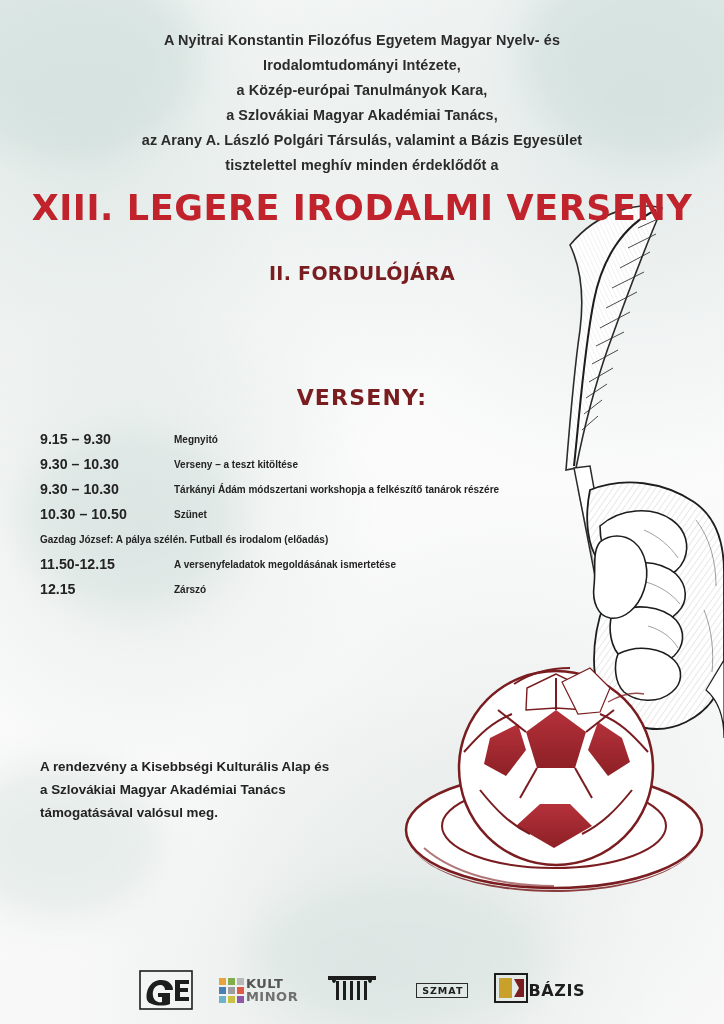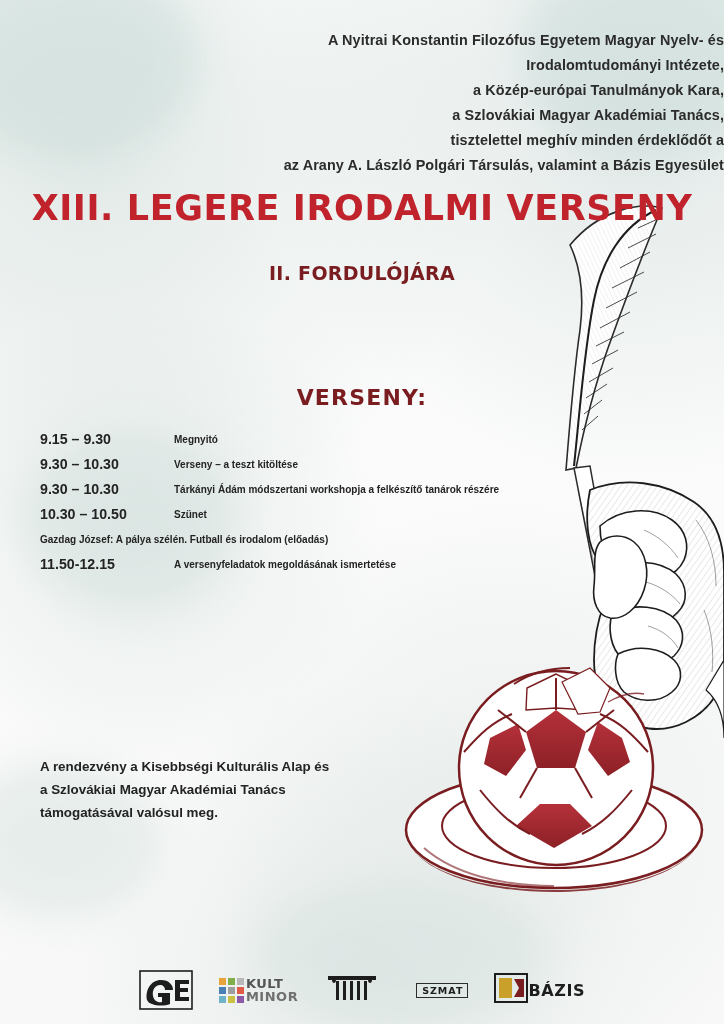--- a/index.html
+++ b/index.html
@@ -40,21 +40,21 @@
     z-index: 3;
     width: 100%;
     height: 100%;
   }
 
   .intro {
     position: absolute;
     top: 28px;
     left: 0;
     width: 724px;
-    text-align: right;
+    text-align: center;
     color: #2b2b2b;
     font-size: 14.4px;
     font-weight: bold;
     line-height: 25px;
     letter-spacing: 0.1px;
   }
 
   .title {
     position: absolute;
     top: 188px;
@@ -326,22 +326,22 @@
     </svg>
   </div>
 
   <div class="text-layer">
 
     <div class="intro">
       <div>A Nyitrai Konstantin Filozófus Egyetem Magyar Nyelv- és</div>
       <div>Irodalomtudományi Intézete,</div>
       <div>a Közép-európai Tanulmányok Kara,</div>
       <div>a Szlovákiai Magyar Akadémiai Tanács,</div>
+      <div>az Arany A. László Polgári Társulás, valamint a Bázis Egyesület</div>
       <div>tisztelettel meghív minden érdeklődőt a</div>
-      <div>az Arany A. László Polgári Társulás, valamint a Bázis Egyesület</div>
     </div>
 
     <div class="title">XIII. LEGERE IRODALMI VERSENY</div>
 
     <div class="subtitle">II. FORDULÓJÁRA</div>
 
 
     <div class="program-heading">VERSENY:</div>
 
     <div class="program">
@@ -360,20 +360,24 @@
       <div class="prow">
         <div class="ptime">10.30 – 10.50</div>
         <div class="pdesc">Szünet</div>
       </div>
       <div class="prow">
         <div class="pdesc">Gazdag József: A pálya szélén. Futball és irodalom (előadás)</div>
       </div>
       <div class="prow">
         <div class="ptime">11.50-12.15</div>
         <div class="pdesc">A versenyfeladatok megoldásának ismertetése</div>
+      </div>
+      <div class="prow">
+        <div class="ptime">12.15</div>
+        <div class="pdesc">Zárszó</div>
       </div>
     </div>
 
     <div class="support">
       <div>A rendezvény a Kisebbségi Kulturális Alap és</div>
       <div>a Szlovákiai Magyar Akadémiai Tanács</div>
       <div>támogatásával valósul meg.</div>
     </div>
   </div>
 

